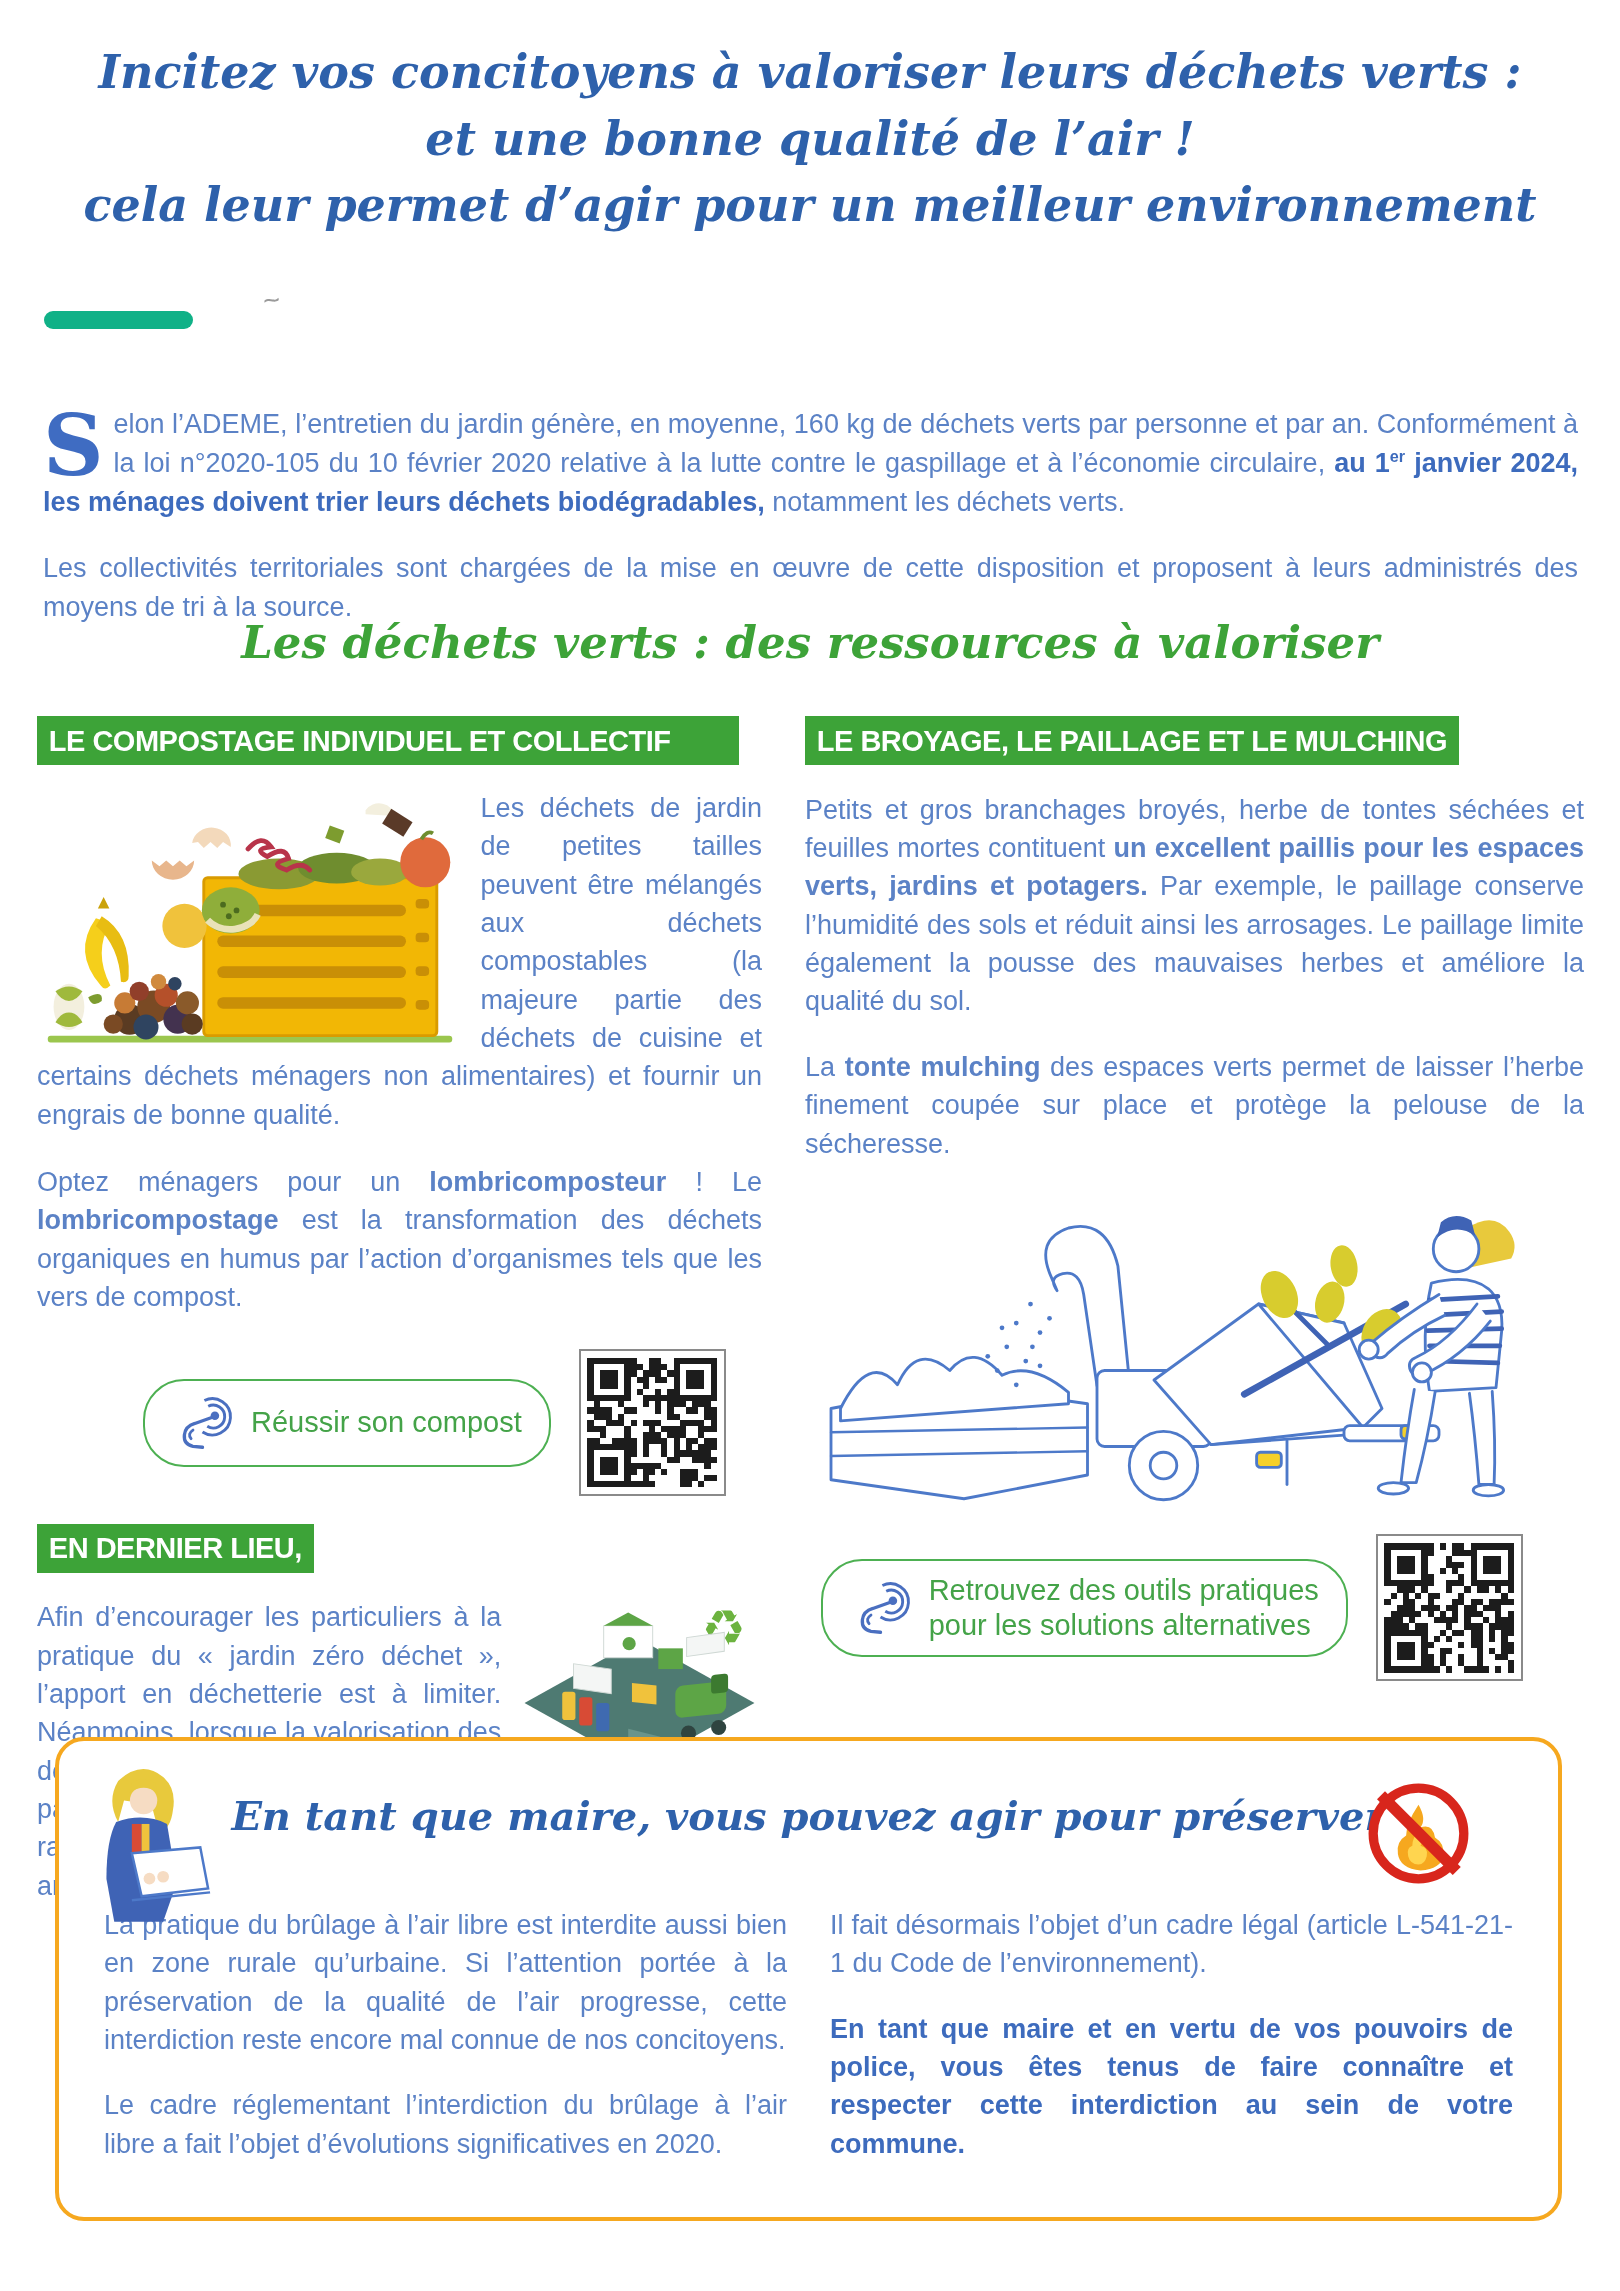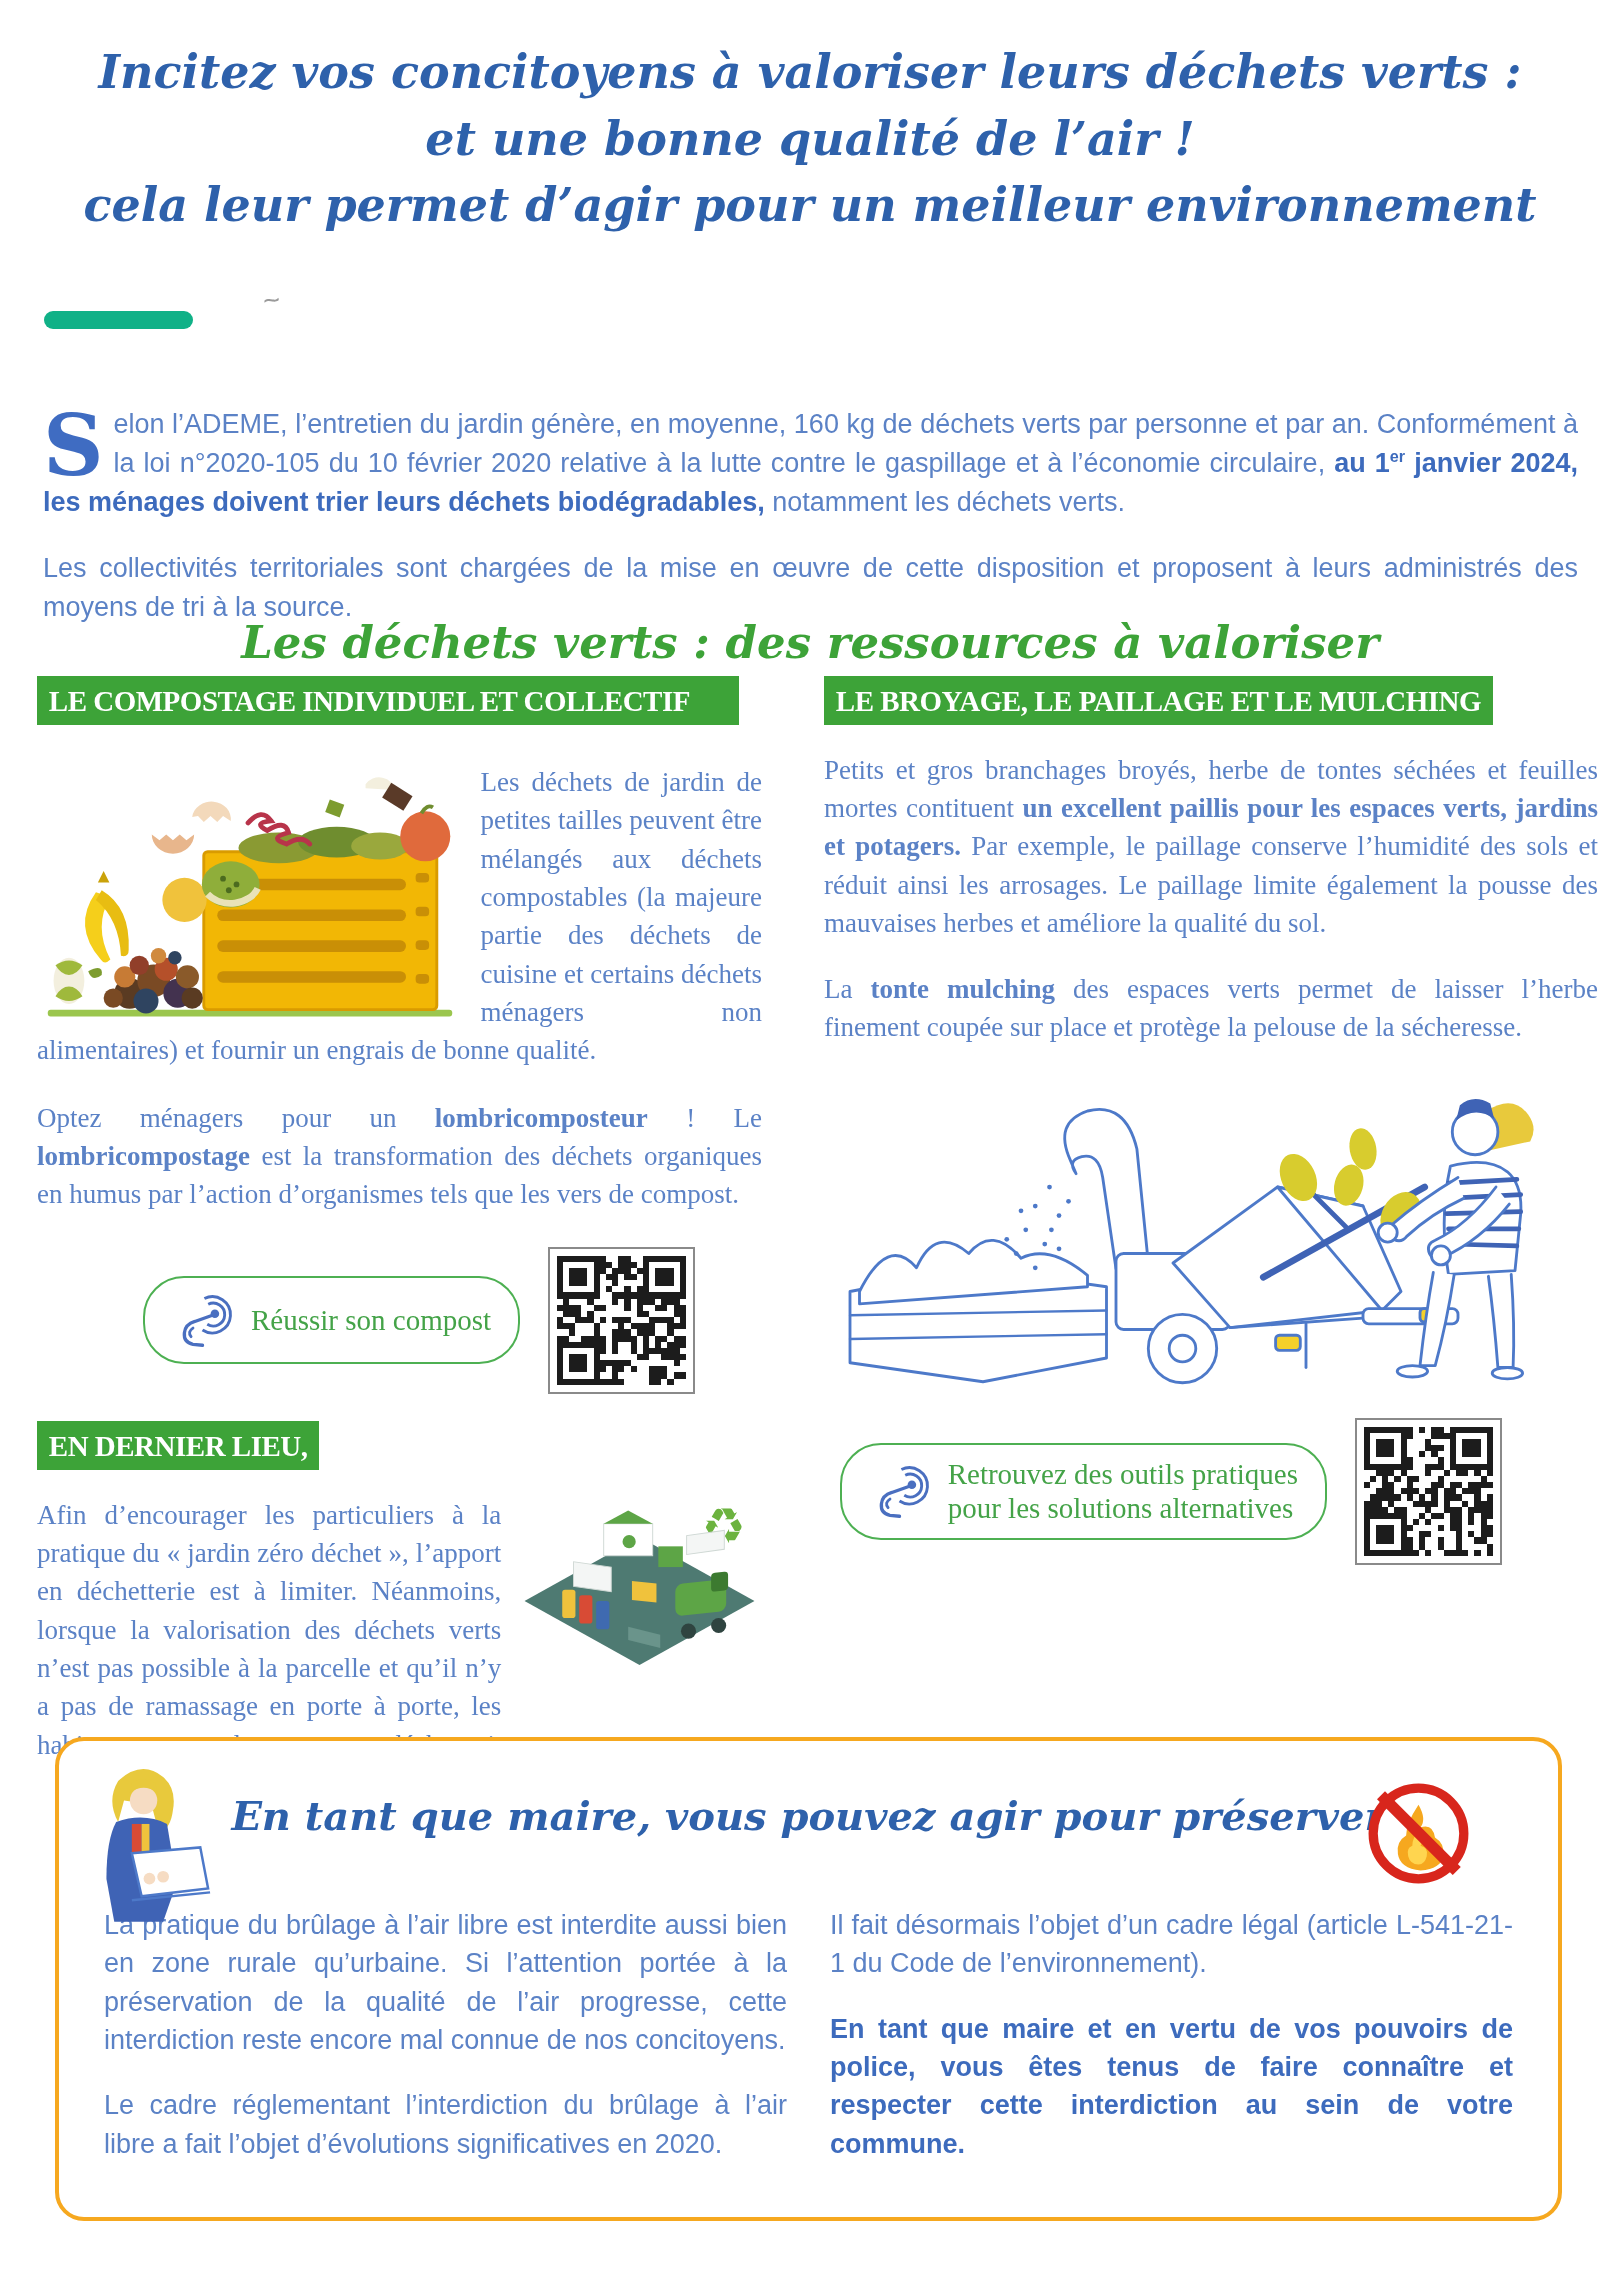--- a/index.html
+++ b/index.html
@@ -47,34 +47,34 @@
   
   .section-title{
     position:absolute;left:0;top:616px;width:100%;
     text-align:center;
     font-family:"DejaVu Serif", serif;
     font-style:italic;font-weight:700;
     font-size:45px;color:#3da338;
   }
   
   .columns{
-    position:absolute;left:37px;top:676px;width:1547px;
-    display:grid;grid-template-columns:725px 1fr;column-gap:62px;font-family:Liberation Serif, serif;
+    position:absolute;left:37px;top:716px;width:1547px;
+    display:grid;grid-template-columns:725px 1fr;column-gap:43px;
   }
   .col{color:#5b82c6;font-size:27px;line-height:1.42;text-align:justify;}
   .green-header{
     display:inline-block;
     background:#3da338;color:#ffffff;
     font-weight:700;font-size:29px;line-height:1.15;
     padding:8.8px 11.8px 6.9px 11.8px;
     letter-spacing:-0.5px;
     text-align:left;
   }
   .col-left .green-header.wide{width:702px;box-sizing:border-box;}
-  .compost-wrap{margin-top:38px;}
+  .compost-wrap{margin-top:24px;}
   .compost-fig{
     float:left;width:426px;height:260px;margin:3.9px 17.6px 3.9px 0;
   }
   .p-optez{margin-top:29px;clear:both;}
   .btn-row{
     display:flex;align-items:center;margin-top:33px;
   }
   .btn-row.left-row{padding-left:106px;}
   .pill-btn{
     display:flex;align-items:center;gap:17.6px;

